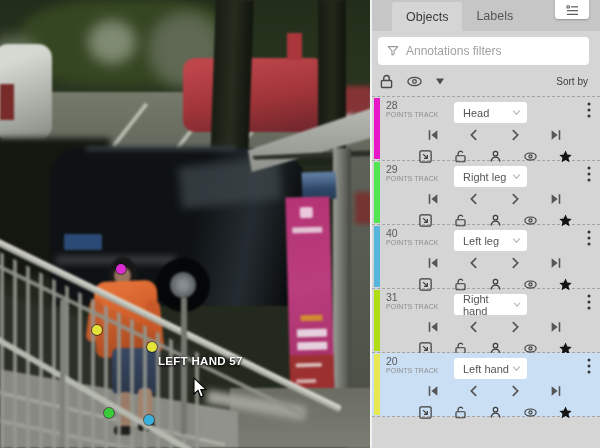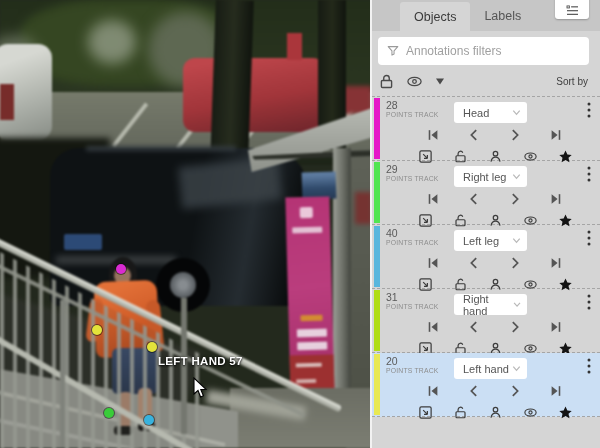--- a/index.html
+++ b/index.html
@@ -76,21 +76,21 @@
   .post1{left:60px;top:300px;width:5px;height:148px;background:#7f827a;}
   .post2{left:181px;top:298px;width:6px;height:136px;background:#74776e;}
   
   .kp{position:absolute;width:10px;height:10px;border-radius:50%;box-shadow:0 0 0 1px rgba(0,0,0,.45);}
   .scene-label{position:absolute;color:#fff;font-size:11.5px;font-weight:bold;letter-spacing:.3px;text-shadow:0 1px 2px rgba(0,0,0,.9),0 0 3px rgba(0,0,0,.5);white-space:nowrap;}
   .cursor{position:absolute;width:16px;height:22px;}
 
   
   .divider{position:absolute;left:370px;top:0;width:2px;height:448px;background:#f2f2f2;}
   .panel{position:relative;width:228px;height:448px;background:#d5d5d5;flex:0 0 auto;margin-left:0;}
-  .tabbar{position:relative;height:31px;background:#c6c6c6;display:flex;align-items:stretch;padding-left:28px;}
+  .tabbar{position:relative;height:31px;background:#c6c6c6;display:flex;align-items:stretch;padding-left:20px;}
   .tab{display:flex;align-items:center;padding:0 14px;font-size:12.5px;color:#555;cursor:default;}
   .tab.active{background:#d5d5d5;color:#3a3a3a;border-radius:3px 3px 0 0;margin-top:2px;}
   .top-btn{position:absolute;right:11px;top:-6px;width:34px;height:25px;background:#fff;border-radius:3px;box-shadow:0 1px 2px rgba(0,0,0,.25);display:flex;align-items:flex-end;justify-content:center;padding-bottom:3px;box-sizing:border-box;}
   .filter-wrap{position:relative;margin:6px 11px 0 6px;border-radius:6px;}
   .filter-input{width:100%;height:28px;box-sizing:border-box;border:none;border-radius:4px;background:#fff;padding:0 8px 0 28px;font-size:12px;color:#444;font-family:"Liberation Sans",sans-serif;outline:none;}
   .filter-input::placeholder{color:#a0a0a0;}
   .funnel{position:absolute;left:8px;top:7px;width:14px;height:14px;color:#9a9a9a;}
   .controls{display:flex;align-items:center;height:26px;margin:3px 6px 2px 6px;}
   .ctl-icon{width:17px;height:17px;color:#4a4a4a;margin-right:11px;}
   .caret{width:12px;height:12px;color:#4a4a4a;margin-right:8px;}

